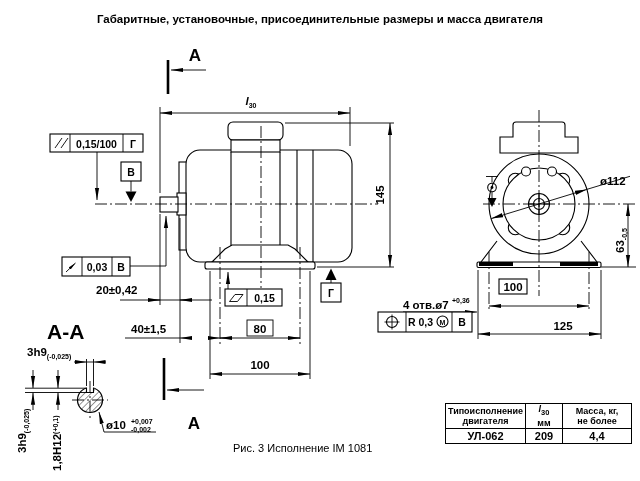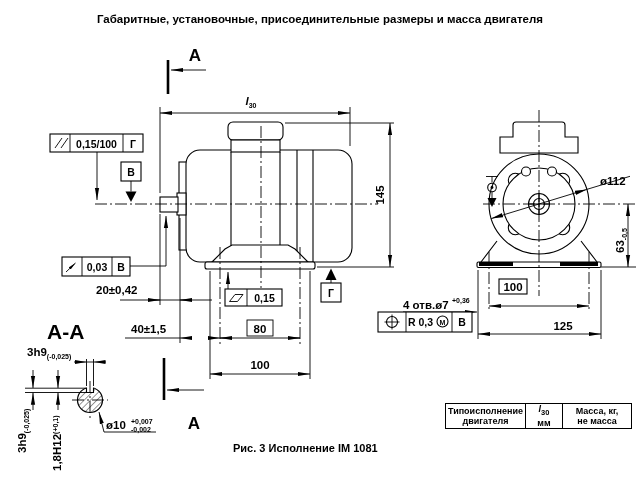--- a/index.html
+++ b/index.html
@@ -1,20 +1,20 @@
 <!DOCTYPE html>
 <html><head>
 <meta charset="utf-8">
 <style>
   html,body{margin:0;padding:0;background:#fff;}
   #stage{position:relative;width:640px;height:481px;background:#fff;overflow:hidden;
          font-family:"Liberation Sans",sans-serif;}
   #title{position:absolute;left:0;top:13px;width:640px;text-align:center;
          font-size:11.5px;font-weight:bold;color:#000;}
-  #caption{position:absolute;left:233px;top:442px;font-size:11px;font-weight:bold;color:#000;}
+  #caption{position:absolute;left:233px;top:442px;font-size:11px;font-weight:normal;color:#000;}
   svg{position:absolute;left:0;top:0;}
   svg text{fill:#000;font-family:"Liberation Sans",sans-serif;font-weight:bold;}
   .t11{font-size:11.5px}.t10{font-size:10.5px}
   .t7{font-size:7px}.t17{font-size:17px}.t21{font-size:21px}
   .c{stroke:#000;fill:none;stroke-width:1.1}
   .cw{stroke:#000;fill:#fff;stroke-width:1.1}
   .cl{stroke:#000;stroke-width:0.9;stroke-dasharray:12 3 2 3;fill:none}
   .d{stroke:#000;stroke-width:0.9;fill:none}
   .thk{stroke:#000;stroke-width:2.6;fill:none}
   .blk{fill:#000;stroke:none}
@@ -286,20 +286,25 @@
         <td class="hd w1">
           <span>Типоисполнение</span><br>
           <span>двигателя</span>
         </td>
         <td class="hd w2">
           <i>l</i><sub>30</sub><br>
           <span>мм</span>
         </td>
         <td class="hd w3">
           <span>Масса, кг,</span><br>
-          <span>не масса</span>
+          <span>не более</span>
         </td>
+      </tr>
+      <tr>
+        <td class="dt">УЛ-062</td>
+        <td class="dt">209</td>
+        <td class="dt">4,4</td>
       </tr>
     </tbody>
   </table>
 
   <div id="caption">Рис. 3 Исполнение IM 1081</div>
 </div>
 
 </body></html>

